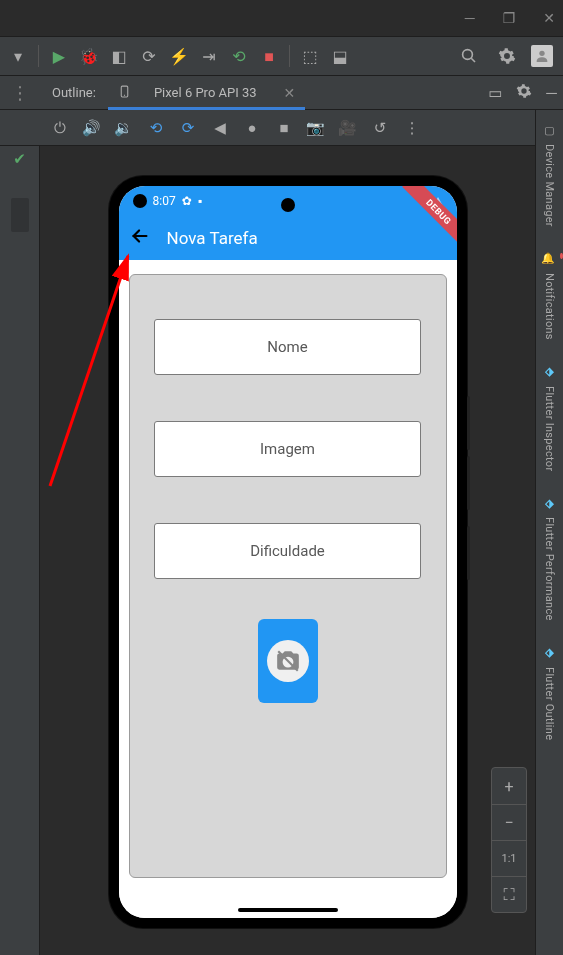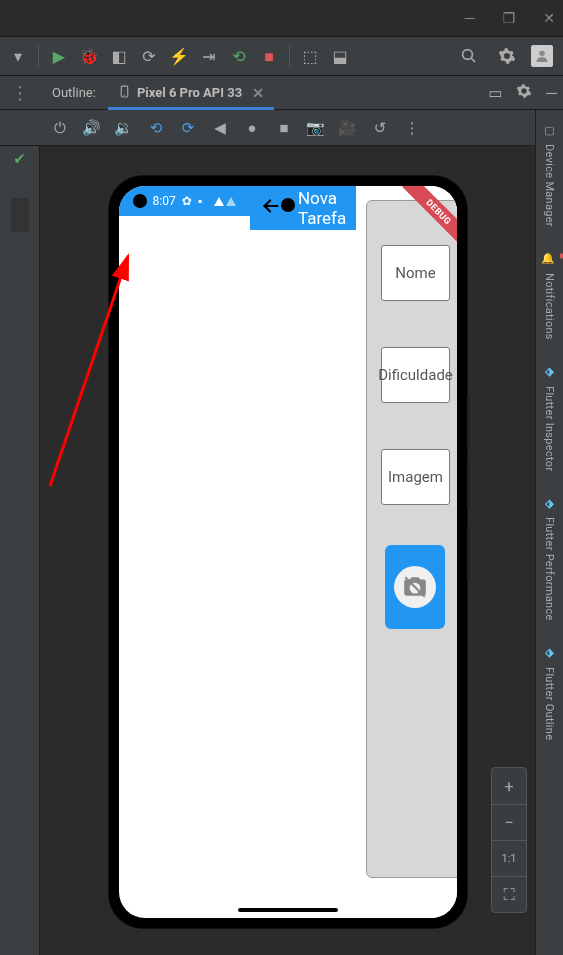--- a/index.html
+++ b/index.html
@@ -54,23 +54,23 @@
     }
     .tab-row .drag {
       width: 40px; display:flex; align-items:center; justify-content:center;
       color:#888; font-size:18px;
     }
     .tab-row .emu-label {
       padding: 0 12px; color:#bbb; font-size:13px;
     }
     .tab-row .device-tab {
       position:relative;
-      display:flex; align-items:center; gap:6px;
+      display:flex; align-items:center; gap:23px;
       padding: 0 10px; height:100%;
-      color:#bbb; font-size:13px;font-weight:bold;
+      color:#bbb; font-size:13px;
     }
     .tab-row .device-tab::after {
       content:""; position:absolute; left:0; right:0; bottom:-1px; height:3px; background:#3a7fd6;
     }
     .tab-row .device-tab .close { color:#888; font-size:14px; margin-left:4px;}
     .tab-row .spacer { flex:1; }
     .tab-row .tab-actions { display:flex; align-items:center; gap:14px; padding-right:6px;}
     .tab-row .tab-actions span { color:#aaa; cursor:pointer; font-size:15px;}
     
     .emu-controls {
@@ -137,21 +137,21 @@
       position:relative;
       box-shadow: 0 0 0 1px #111;
     }
     .vol-btn { position:absolute; right:-3px; width:3px; background:#222; border-radius:2px;}
     .vol-btn.v1 { top:220px; height:54px;}
     .vol-btn.v2 { top:280px; height:54px;}
     .vol-btn.v3 { top:350px; height:54px;}
     .screen {
       width:100%; height:100%; background:#fff; border-radius:26px;
       overflow:hidden; position:relative;
-      display:flex; flex-direction:row;
+      display:flex; flex-direction:column;
     }
     .gesture-bar {
       position:absolute; bottom:6px; left:50%; transform:translateX(-50%);
       width:100px; height:4px; background:#000; border-radius:3px;
     }
     
     .statusbar {
       height:30px; background:#2196f3;
       display:flex; align-items:center; padding:0 14px;
       color:#fff; font-size:12px; gap:6px;
@@ -357,24 +357,24 @@
         </span>
         <span class="title">Nova Tarefa</span>
       </div>
 
       <div class="formwrap">
         <div class="card">
           <div class="field">
             <span>Nome</span>
           </div>
           <div class="field">
-            <span>Dificuldade</span>
+            <span>Imagem</span>
           </div>
           <div class="field">
-            <span>Imagem</span>
+            <span>Dificuldade</span>
           </div>
           <div class="img-preview">
             <div class="circ">
               <svg viewBox="0 0 24 24" fill="#888">
                 <path d="M20 5h-3l-2-2H9L7 5H4a2 2 0 00-2 2v11a2 2 0 002 2h16a2 2 0 002-2V7a2 2 0 00-2-2zm-8 13a5 5 0 110-10 5 5 0 010 10z"></path>
                 <path d="M3 3l18 18" stroke="#888" stroke-width="2"></path>
               </svg>
             </div>
           </div>
         </div>

